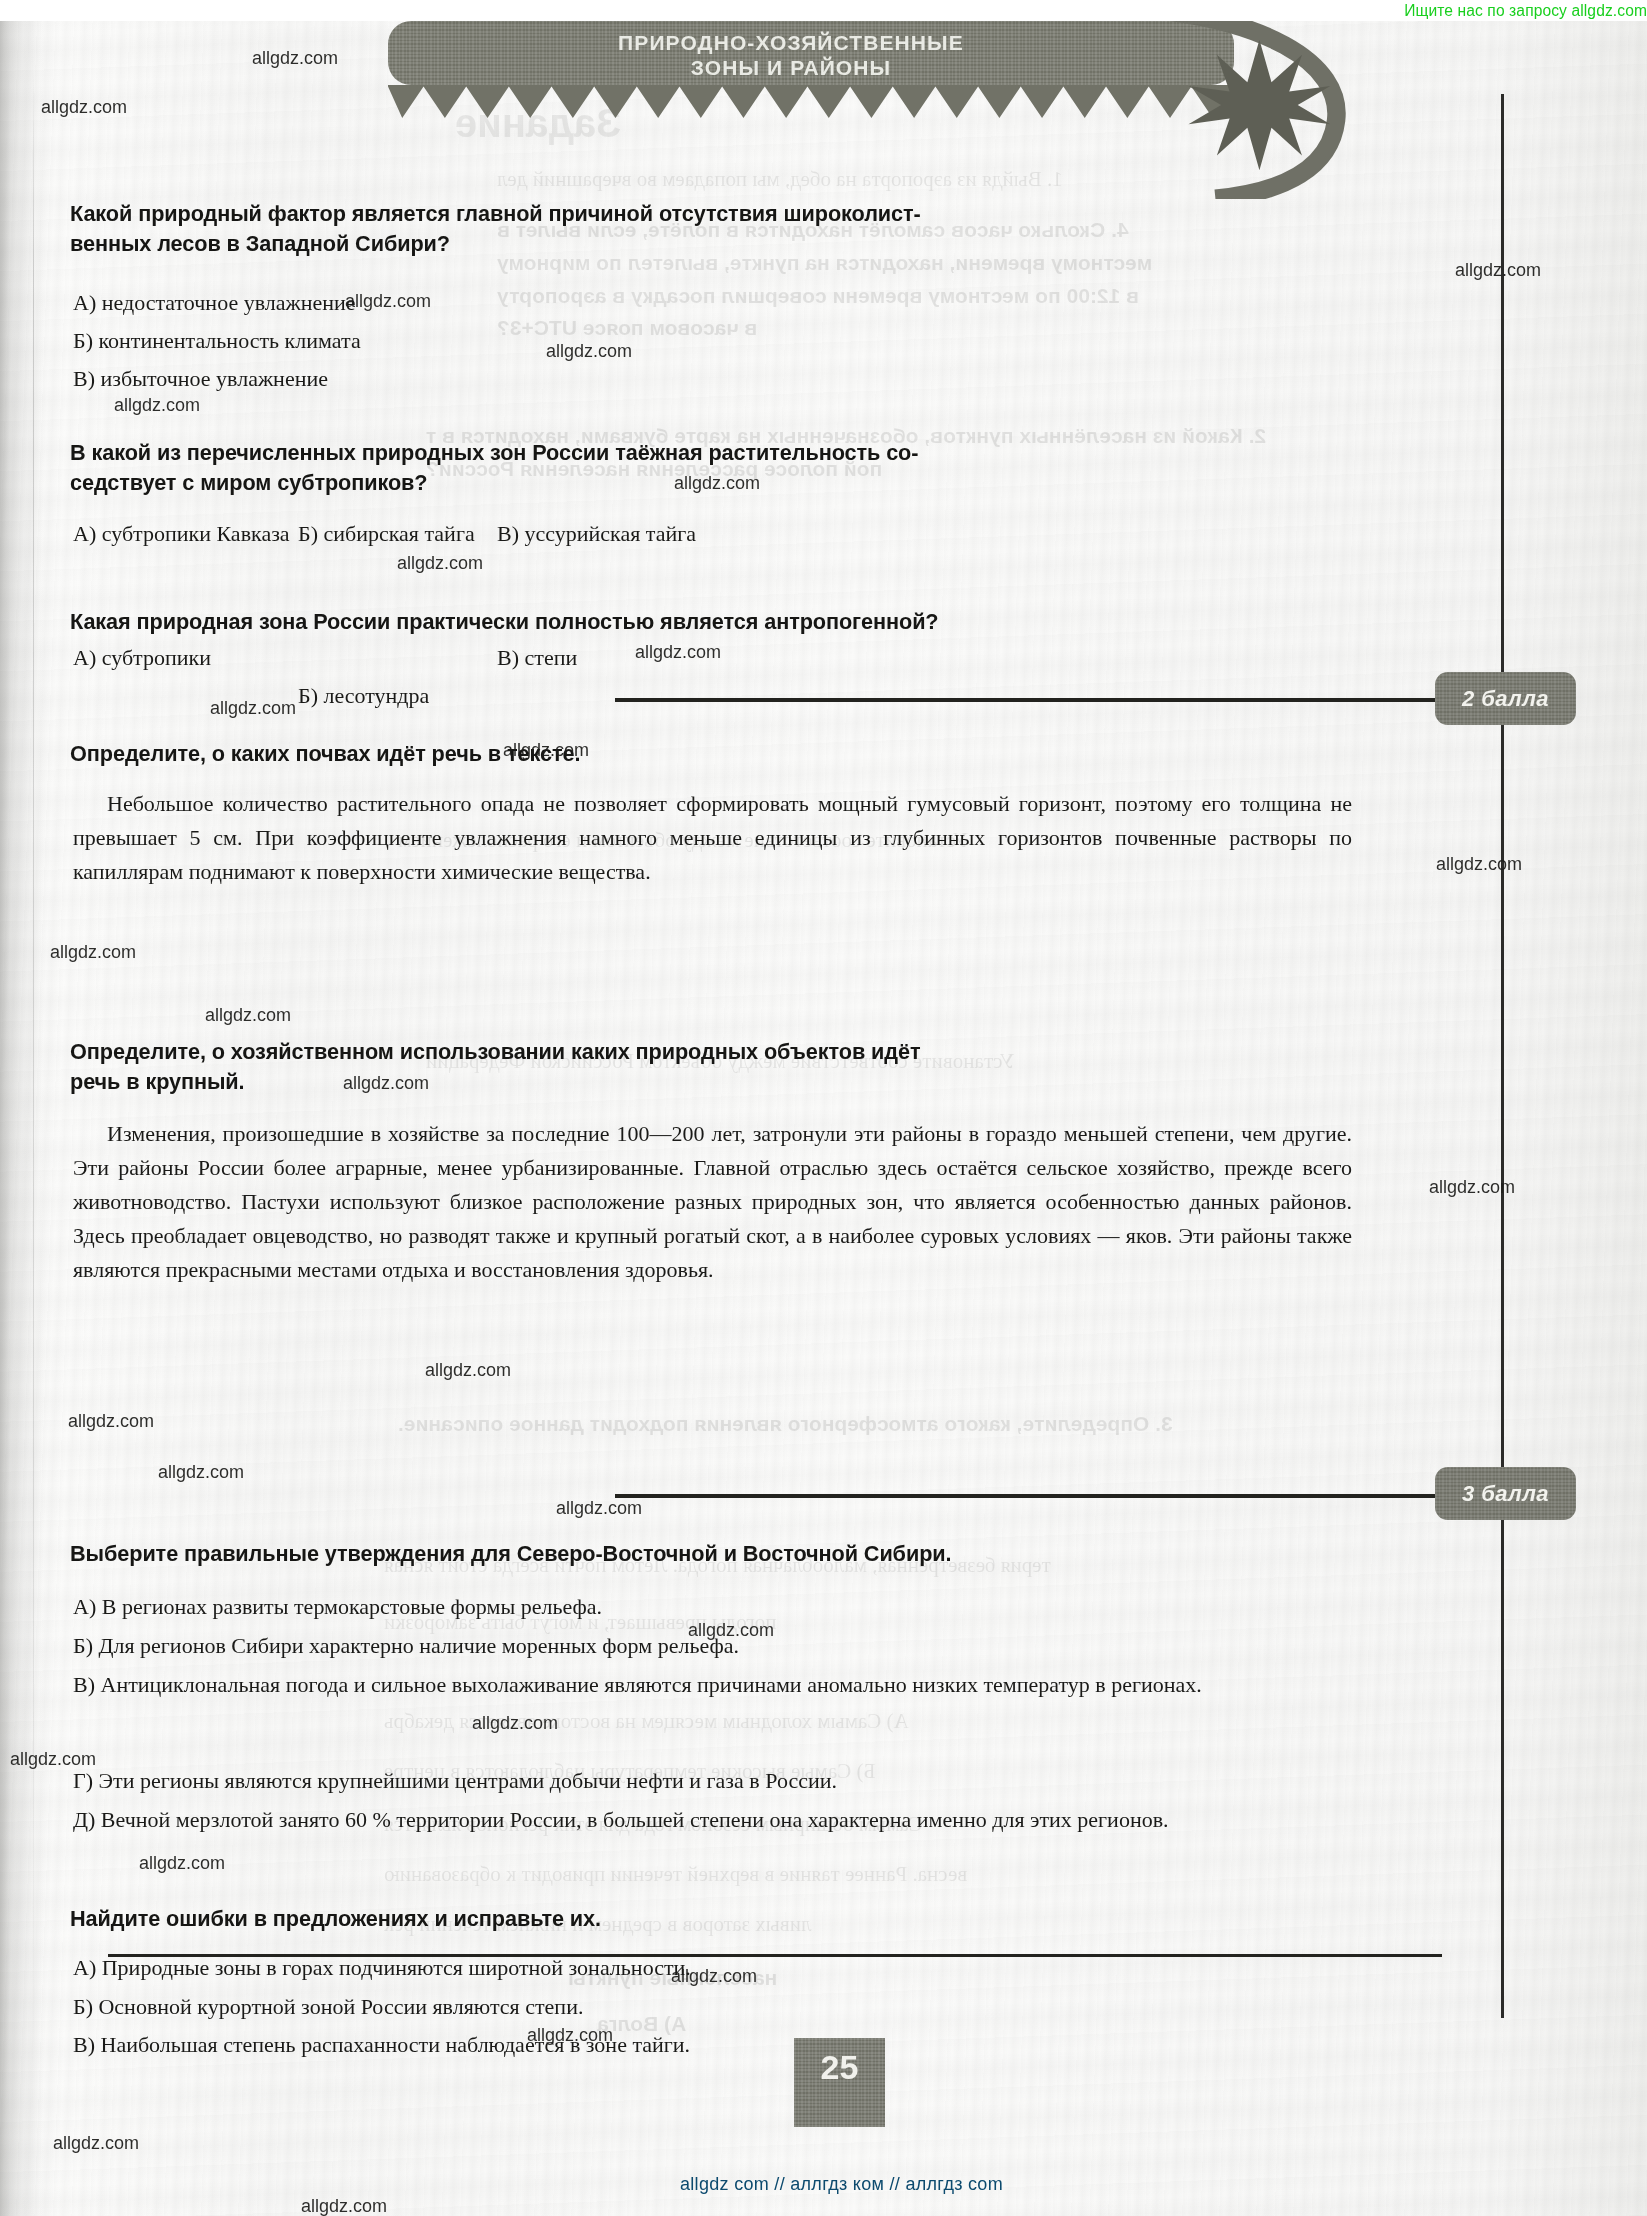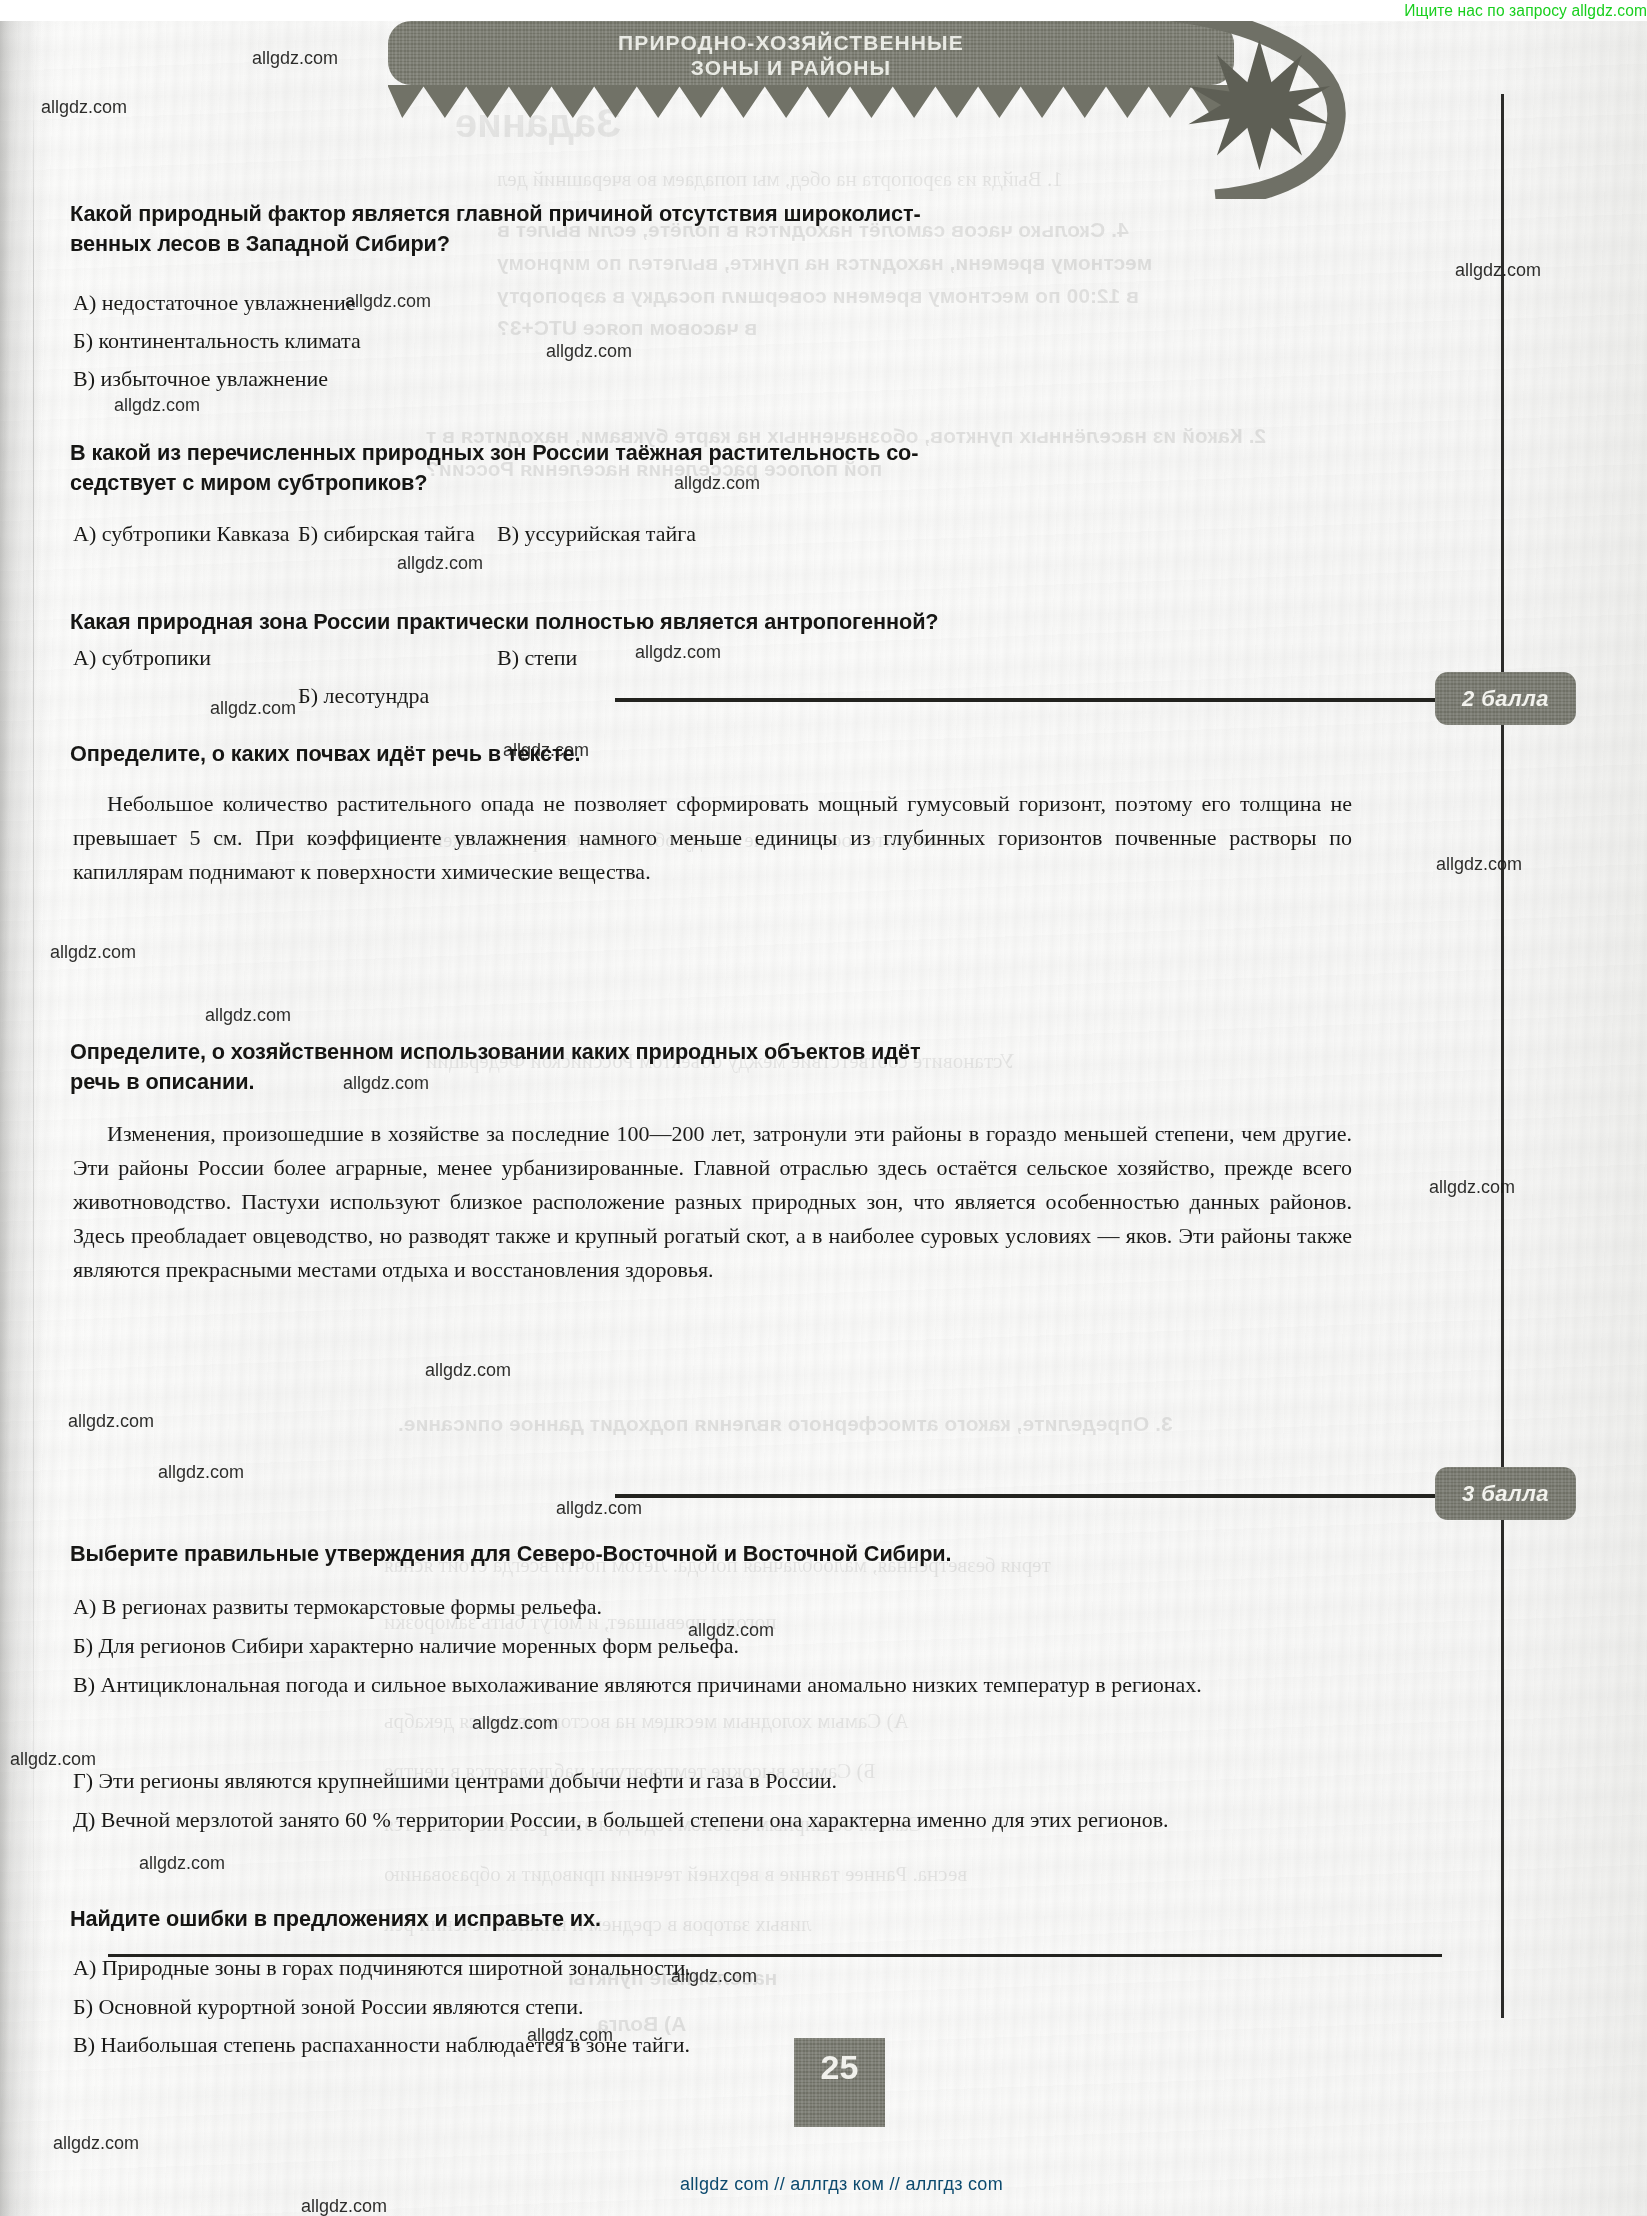--- a/index.html
+++ b/index.html
@@ -252,21 +252,21 @@
     <div>Определите, о каких почвах идёт речь в тексте.</div>
   </div>
   <div class="para" style="left: 73px; top: 787px; width: 1279px;">
     <span class="indent"></span><span>Небольшое количество растительного опада не позволяет сформировать мощный гумусовый горизонт, поэтому его толщина не превышает 5 см. При коэффициенте увлажнения намного меньше единицы из глубинных горизонтов почвенные растворы по капиллярам поднимают к поверхности химические вещества.</span>
   </div>
 
   <div class="rule" style="left: 108px; top: 1954px; width: 1334px;"></div>
 
   <div class="qnum-line" style="left: 70px; top: 1037px; width: 1300px;">
     <div>Определите, о хозяйственном использовании каких природных объектов идёт</div>
-    <div>речь в описании.</div>
+    <div>речь в крупный.</div>
   </div>
   <div class="para" style="left: 73px; top: 1117px; width: 1279px;">
     <span class="indent"></span><span>Изменения, произошедшие в хозяйстве за последние 100—200 лет, затронули эти районы в гораздо меньшей степени, чем другие. Эти районы России более аграрные, менее урбанизированные. Главной отраслью здесь остаётся сельское хозяйство, прежде всего животноводство. Пастухи используют близкое расположение разных природных зон, что является особенностью данных районов. Здесь преобладает овцеводство, но разводят также и крупный рогатый скот, а в наиболее суровых условиях — яков. Эти районы также являются прекрасными местами отдыха и восстановления здоровья.</span>
   </div>
 
   <div class="badge-leader" style="left: 615px; top: 1494px; width: 824px;"></div>
   <div class="badge" style="left: 1435px; top: 1467px;">
     <div class="tex"></div>
     <div class="lbl">3 балла</div>
   </div>

